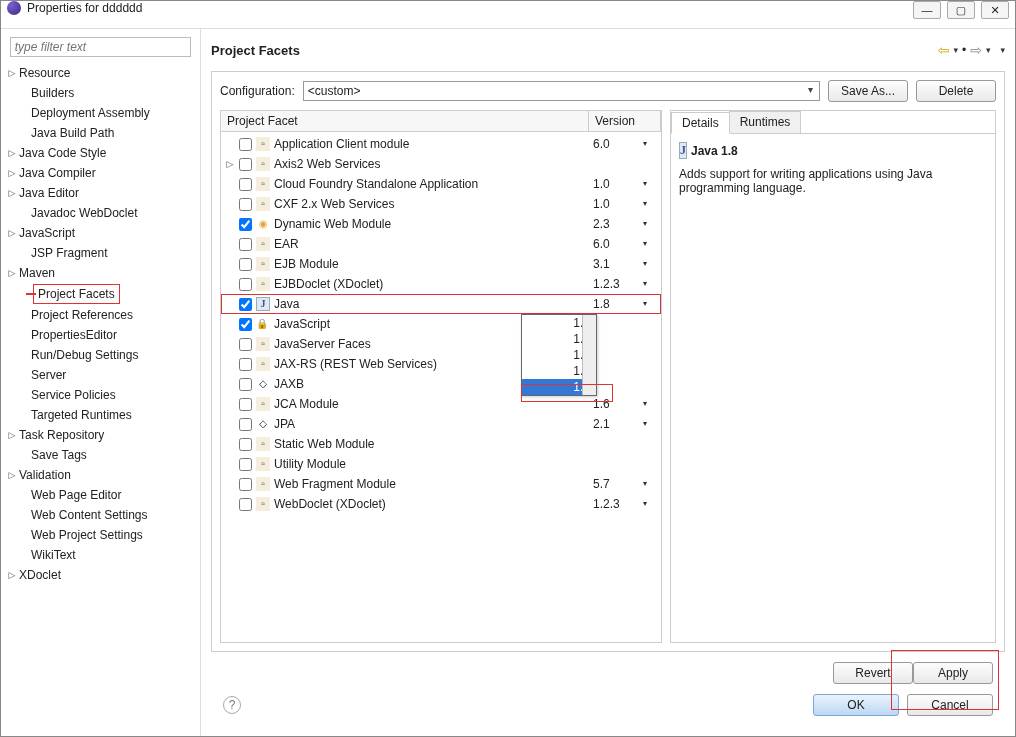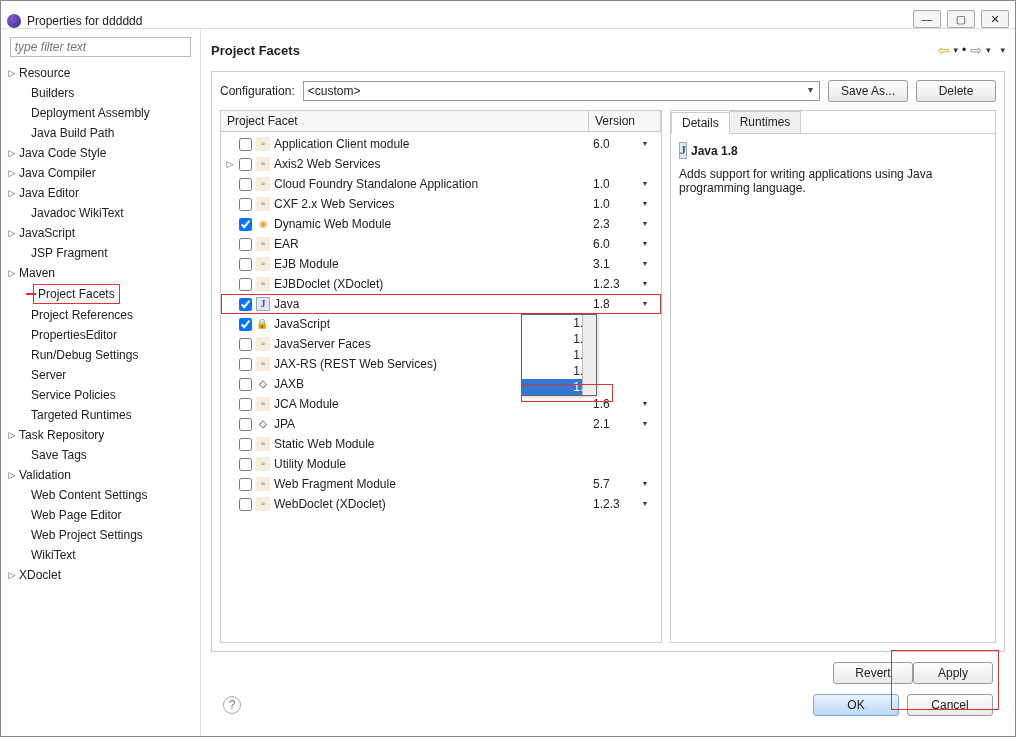--- a/index.html
+++ b/index.html
@@ -1,18 +1,18 @@
 <!DOCTYPE html>
 <html><head>
   <meta charset="utf-8">
   <style>
     * { box-sizing: border-box; font-family: "Segoe UI", Tahoma, sans-serif; font-size: 12px; }
     body { margin: 0; background: #fff; color: #222; }
     .window { width: 1016px; height: 737px; border: 1px solid #888; display: flex; flex-direction: column; position: relative; }
-    .titlebar { height: 28px; display: flex; align-items: flex-end; padding: 0 6px; border-bottom: 1px solid #ddd; }
+    .titlebar { height: 28px; display: flex; align-items: flex-start; padding: 0 6px; border-bottom: 1px solid #ddd; }
     .titlebar .eclipse-icon { width: 14px; height: 14px; border-radius: 50%; background: radial-gradient(circle at 30% 30%, #7b5ed6, #3a2a78); margin-right: 6px; }
     .titlebar .title { flex: 1; }
     .win-controls { display: flex; gap: 6px; }
     .win-btn { width: 28px; height: 18px; border: 1px solid #aaa; border-radius: 2px; display: flex; align-items: center; justify-content: center; font-size: 11px; background: #f5f5f5; cursor: pointer; }
     .body { flex: 1; display: flex; min-height: 0; }
     .sidebar { width: 200px; border-right: 1px solid #ddd; padding: 6px 4px; display: flex; flex-direction: column; }
     .filter-input { width: 95%; margin: 2px auto 6px; padding: 2px 4px; border: 1px solid #bbb; color: #0f766e; font-style: italic; }
     .tree { flex: 1; overflow-y: auto; }
     .tree-item { display: flex; align-items: center; padding: 1px 0 1px 14px; line-height: 18px; cursor: pointer; white-space: nowrap; }
     .tree-item .tw { width: 10px; text-align: center; color: #555; font-size: 9px; margin-left: -12px; margin-right: 2px;}
@@ -109,21 +109,21 @@
           <div class="tree-item">
             <span class="tw">▷</span>
             <span>Java Compiler</span>
           </div>
           <div class="tree-item">
             <span class="tw">▷</span>
             <span>Java Editor</span>
           </div>
           <div class="tree-item child">
             <span class="tw"></span>
-            <span>Javadoc WikiText</span>
+            <span>Javadoc WebDoclet</span>
           </div>
           <div class="tree-item">
             <span class="tw">▷</span>
             <span>JavaScript</span>
           </div>
           <div class="tree-item child">
             <span class="tw"></span>
             <span>JSP Fragment</span>
           </div>
           <div class="tree-item">
@@ -165,25 +165,25 @@
           <div class="tree-item child">
             <span class="tw"></span>
             <span>Save Tags</span>
           </div>
           <div class="tree-item">
             <span class="tw">▷</span>
             <span>Validation</span>
           </div>
           <div class="tree-item child">
             <span class="tw"></span>
+            <span>Web Page Editor</span>
+          </div>
+          <div class="tree-item child">
+            <span class="tw"></span>
             <span>Web Content Settings</span>
-          </div>
-          <div class="tree-item child">
-            <span class="tw"></span>
-            <span>Web Page Editor</span>
           </div>
           <div class="tree-item child">
             <span class="tw"></span>
             <span>Web Project Settings</span>
           </div>
           <div class="tree-item child">
             <span class="tw"></span>
             <span>WikiText</span>
           </div>
           <div class="tree-item">

